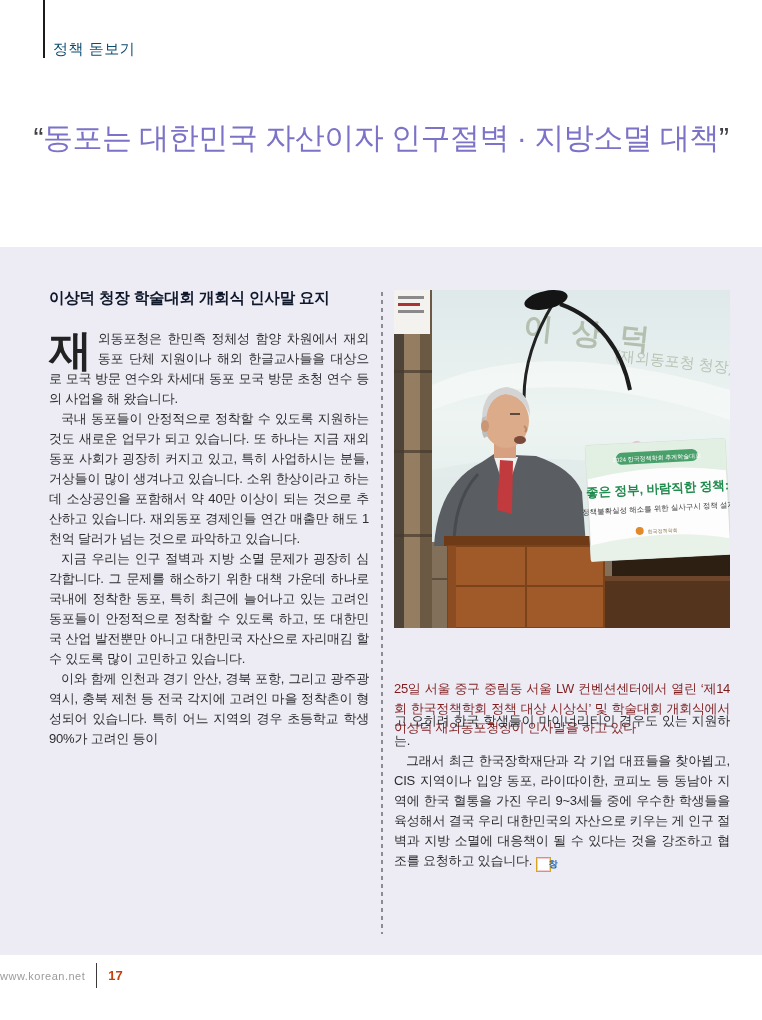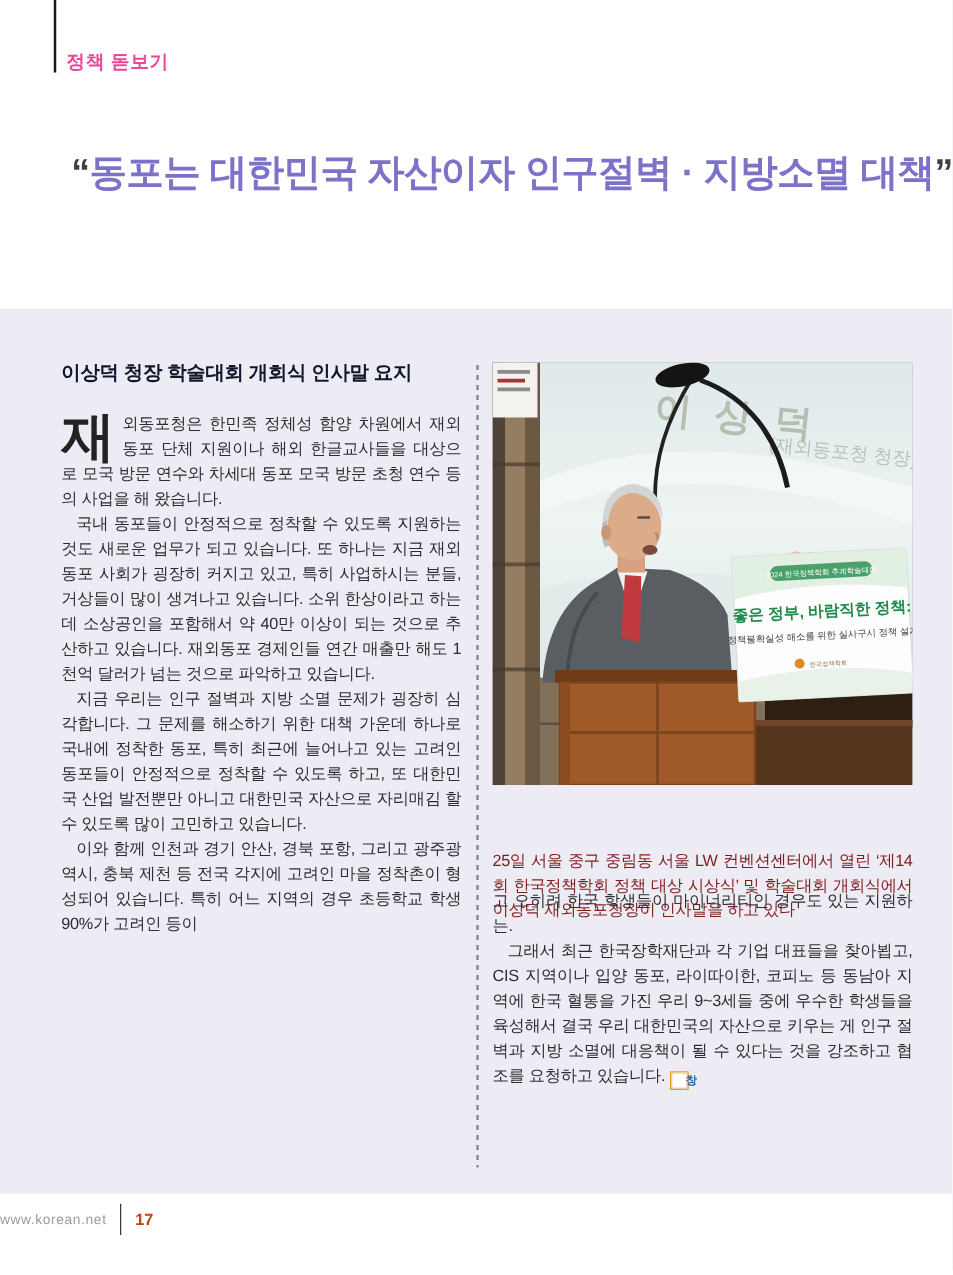--- a/index.html
+++ b/index.html
@@ -1,21 +1,21 @@
 <!DOCTYPE html>
 <html><head>
 <meta charset="utf-8">
 <style>
   html,body{margin:0;padding:0;}
   body{background:#fff;font-family:"Liberation Sans","DejaVu Sans",sans-serif;}
   .page{position:relative;width:762px;height:1020px;background:#ffffff;overflow:hidden;}
   .tint-band{position:absolute;left:0;top:247px;width:762px;height:708px;background:#EDECF5;}
   .kicker-rule{position:absolute;left:43px;top:0;width:2px;height:58px;background:#1b1b1b;}
-  .kicker{position:absolute;left:53px;top:40px;font-size:15px;font-weight:bold;color:#ec4899;letter-spacing:.5px;}
-  .title{position:absolute;left:0;top:118px;width:762px;text-align:right;font-size:30px;font-weight:bold;
+  .kicker{position:absolute;left:53px;top:40px;font-size:15px;font-weight:normal;color:#0c4a6e;letter-spacing:.5px;}
+  .title{position:absolute;left:0;top:118px;width:762px;text-align:center;font-size:30px;font-weight:normal;
          color:#7C73C8;letter-spacing:-.5px;white-space:nowrap;}
   .title .q{color:#3f3f46;}
   .subtitle{position:absolute;left:0;top:175px;width:762px;text-align:center;
             font-family:"Liberation Serif","DejaVu Serif",serif;font-size:19px;color:#141414;}
   .section-heading{position:absolute;left:49px;top:288px;font-size:15.5px;font-weight:bold;color:#0f172a;letter-spacing:-.2px;}
   .col{position:absolute;font-size:13px;line-height:20px;color:#2d2d2f;text-align:justify;letter-spacing:-.2px;}
   .col-left{left:49px;top:329px;width:320px;}
   .col-right{left:394px;top:711px;width:336px;}
   .col p{margin:0;}
   .col p.ind{text-indent:12px;}

